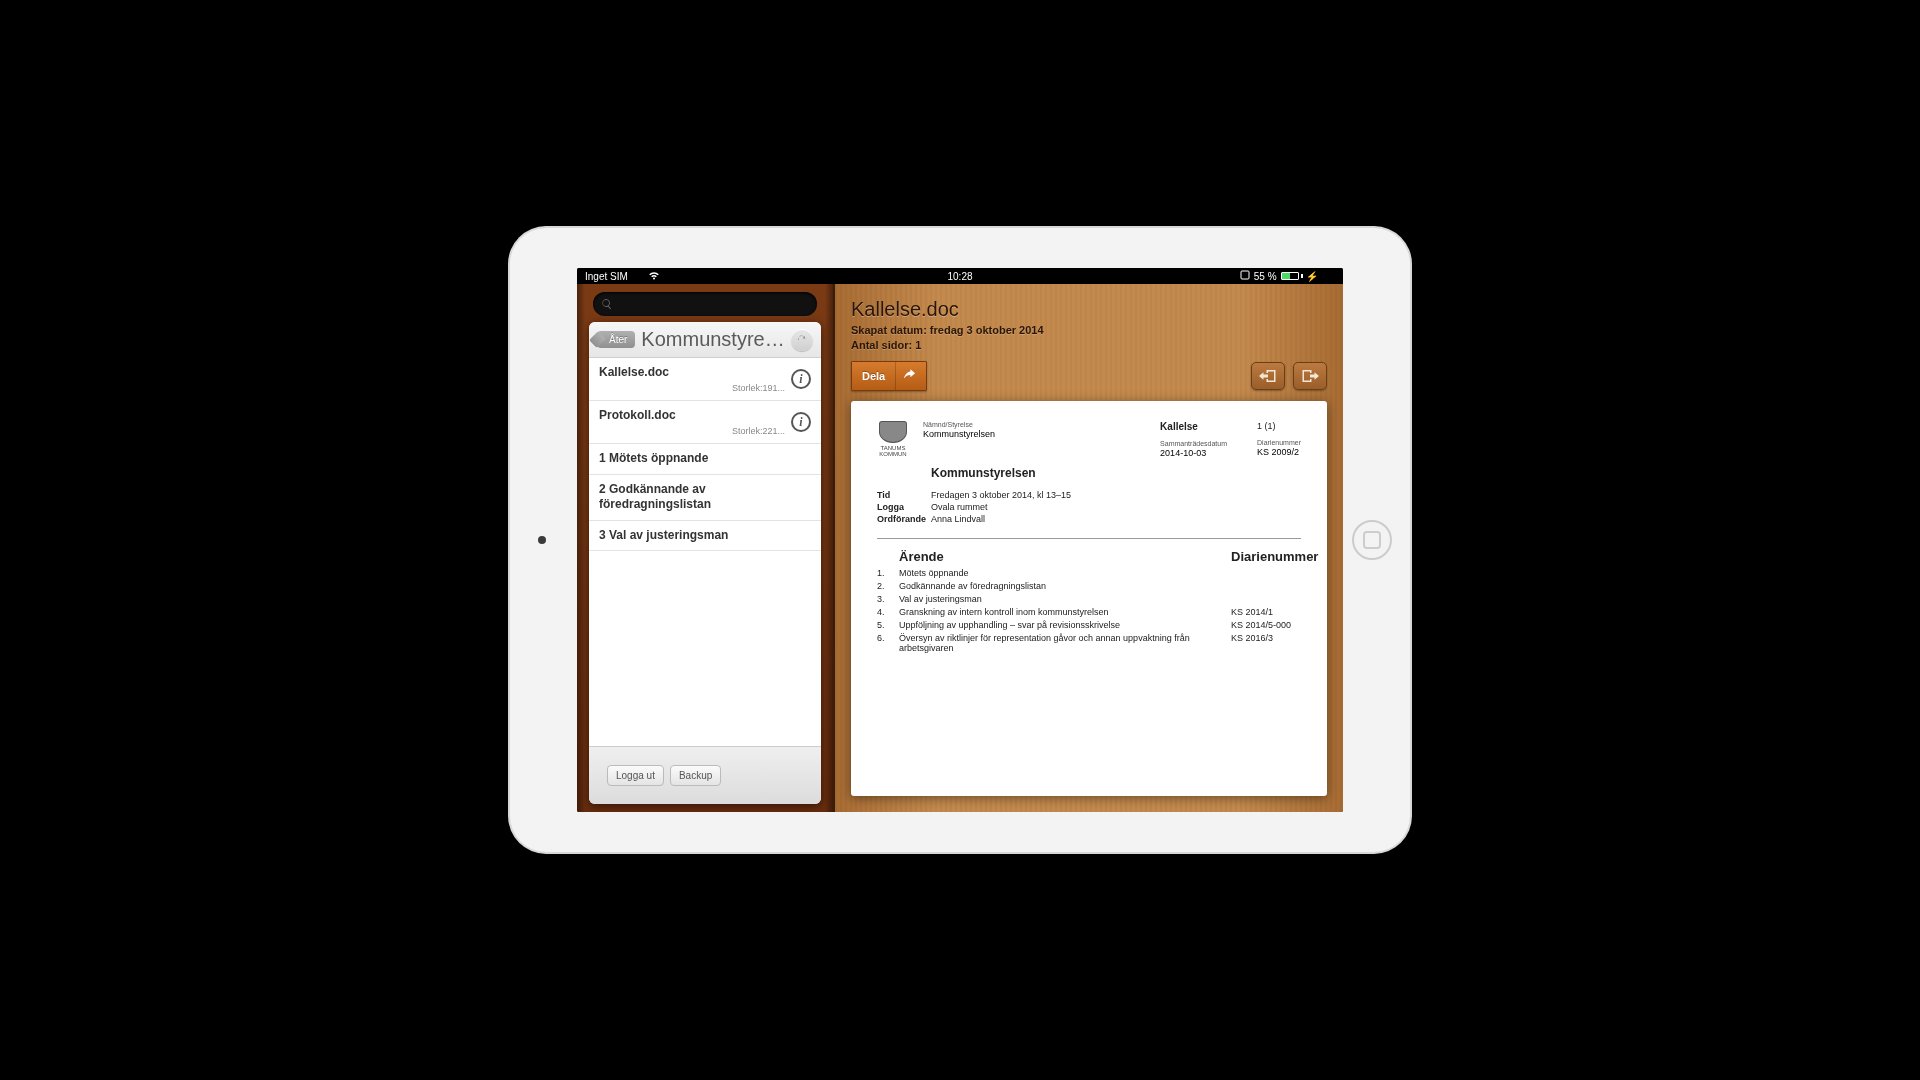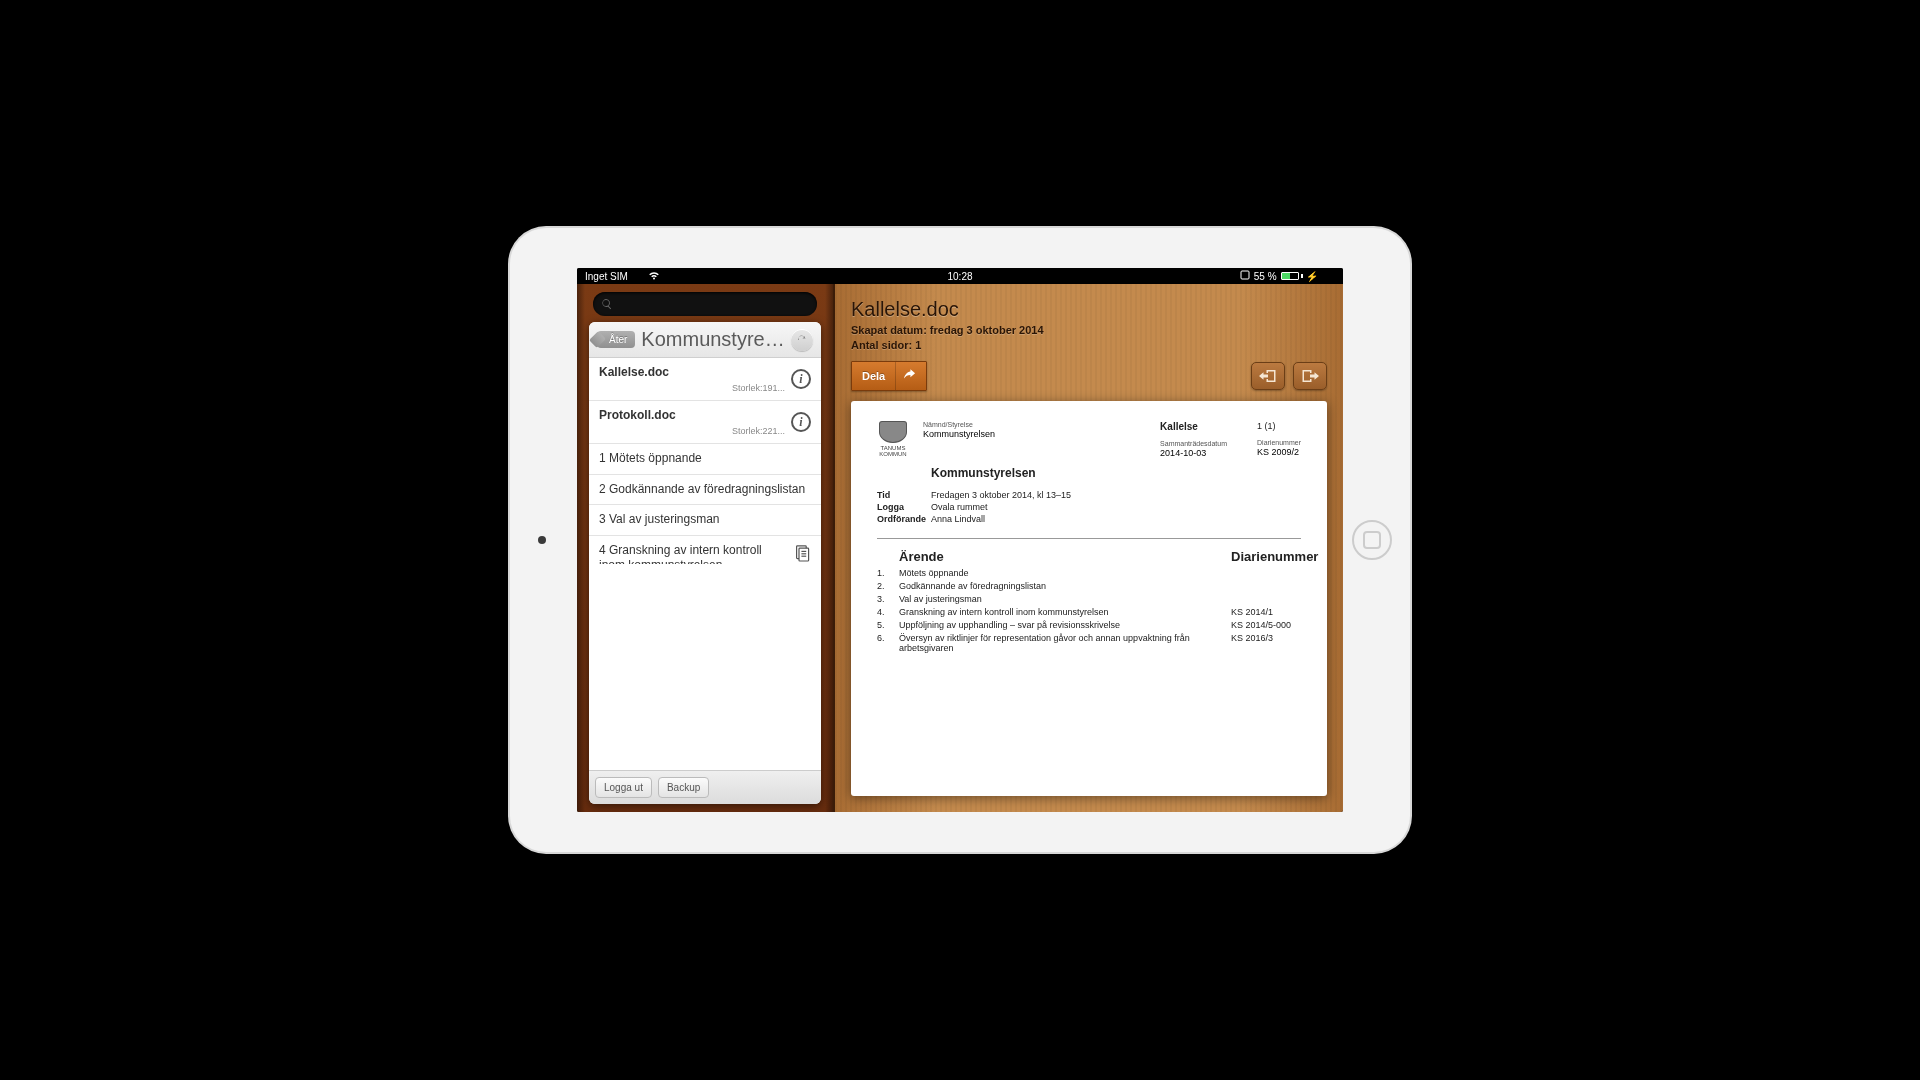--- a/index.html
+++ b/index.html
@@ -32,24 +32,24 @@
 .panel-title{flex:1;font-size:20px;font-weight:normal;color:#5a5a5a;white-space:nowrap;overflow:hidden;text-overflow:ellipsis}
 .refresh-btn{width:22px;height:22px;border-radius:50%;background:linear-gradient(#e8e8e8,#cfcfcf);display:flex;align-items:center;justify-content:center;cursor:pointer;box-shadow:inset 0 1px 0 #fff,0 1px 1px rgba(0,0,0,.2)}
 .refresh-btn svg{width:12px;height:12px;fill:#888}
 .list{flex:1;overflow:auto;background:#fff}
 .file-item,.agenda-item{padding:7px 10px;border-bottom:1px solid #e3e3e3;display:flex;align-items:center;cursor:pointer}
 .file-main{flex:1;min-width:0}
 .file-name{font-size:12px;font-weight:bold;color:#333}
 .file-size{font-size:9px;color:#888;text-align:right;margin-top:4px;margin-right:6px}
 .info-icon{width:20px;height:20px;border:2px solid #555;border-radius:50%;display:flex;align-items:center;justify-content:center;font-size:12px;font-weight:bold;color:#555;font-family:Georgia,serif;font-style:italic}
 .agenda-item{align-items:flex-start}
-.agenda-text{flex:1;font-size:12px;font-weight:normal;color:#333;line-height:1.3}
+.agenda-text{flex:1;font-size:12px;font-weight:bold;color:#333;line-height:1.3}
 .doc-icon{width:16px;height:18px;flex-shrink:0;margin-left:6px;margin-top:1px}
 .doc-icon svg{width:16px;height:18px;stroke:#555;fill:none;stroke-width:1.5}
-.panel-foot{display:flex;gap:6px;padding:6px;background:linear-gradient(#efefef,#dcdcdc);border-top:1px solid #ccc}
+.panel-foot{display:flex;gap:6px;padding:18px;background:linear-gradient(#efefef,#dcdcdc);border-top:1px solid #ccc}
 .foot-btn{background:linear-gradient(#fbfbfb,#e4e4e4);border:1px solid #bbb;border-radius:4px;font-size:10px;color:#555;padding:4px 8px;cursor:pointer}
 .right-pane{flex:1;background:linear-gradient(90deg,#a86c33,#c48a4d 20%,#c48a4d 80%,#a86c33);display:flex;flex-direction:column;padding:14px 16px 16px;position:relative}
 .right-pane::before{content:"";position:absolute;inset:0;background:repeating-linear-gradient(90deg,rgba(0,0,0,.04) 0 2px,transparent 2px 5px);pointer-events:none}
 .doc-header{z-index:1}
 .doc-title{font-size:20px;color:#2a1506;text-shadow:0 1px 0 rgba(255,255,255,.3)}
 .doc-meta{font-size:11px;font-weight:bold;color:#2a1506;margin-top:3px;text-shadow:0 1px 0 rgba(255,255,255,.2)}
 .header-actions{display:flex;justify-content:space-between;align-items:center;margin-top:10px;z-index:1}
 .share-btn{background:linear-gradient(#d67b2e,#b55d15);border:1px solid #7a3b0c;border-radius:1px;display:flex;align-items:center;cursor:pointer;box-shadow:0 1px 2px rgba(0,0,0,.3)}
 .share-label{color:#fff;font-size:11px;font-weight:bold;padding:5px 10px;text-shadow:0 -1px 0 rgba(0,0,0,.3)}
 .share-ico{padding:5px 8px;border-left:1px solid rgba(0,0,0,.2)}

